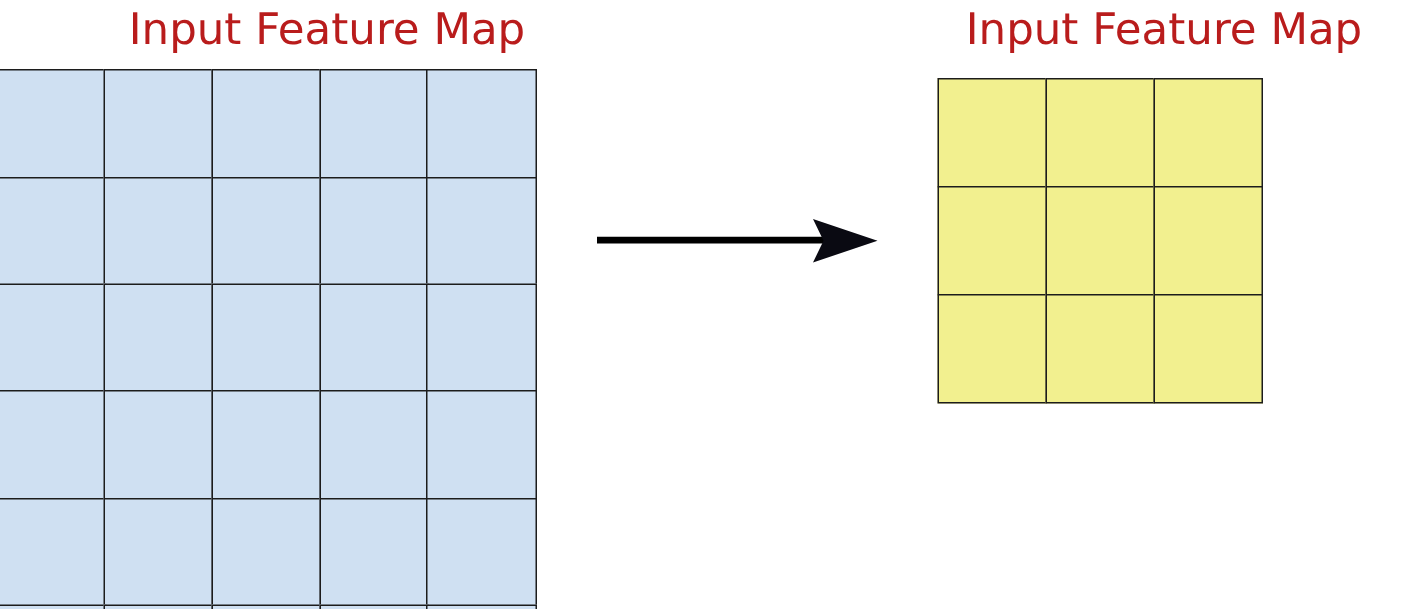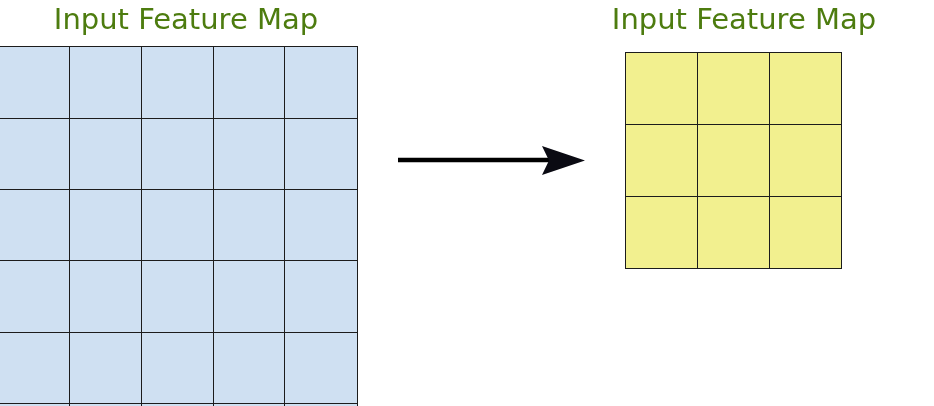--- a/index.html
+++ b/index.html
@@ -17,24 +17,25 @@
     background: #ffffff;
     overflow: hidden;
   }
 
   
   .title {
     position: absolute;
     top: 2px;
     font-size: 29px;
     line-height: 34px;
-    color: #4d7c0f;
+    color: #b91c1c;
     white-space: nowrap;
     text-align: center;
     font-weight: 400;
+    margin-left: 32px;
   }
   #input-title  { left: 0px;   width: 372px; }
   #output-title { left: 558px; width: 372px; }
 
   
   .grid {
     position: absolute;
     display: grid;
     box-sizing: border-box;
   }

